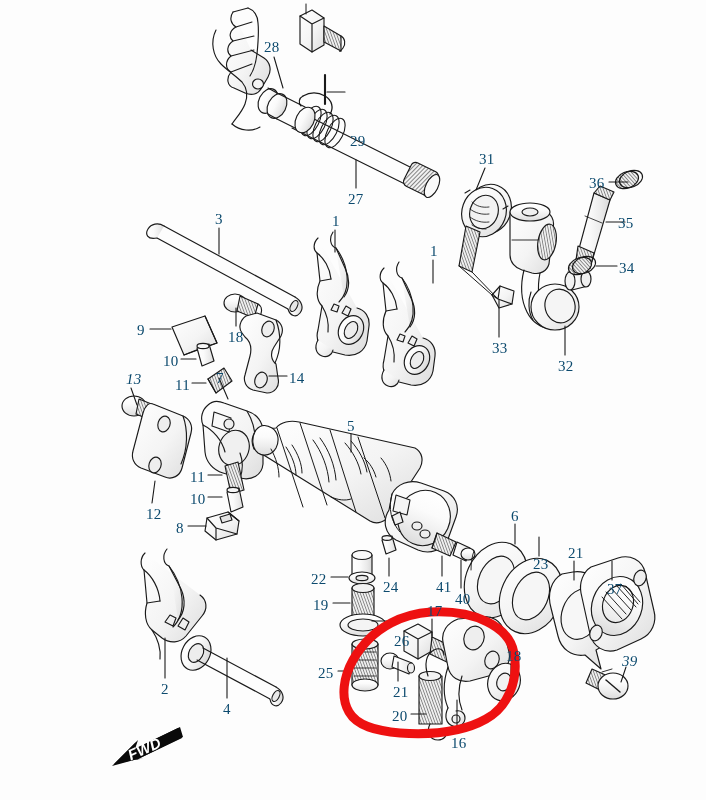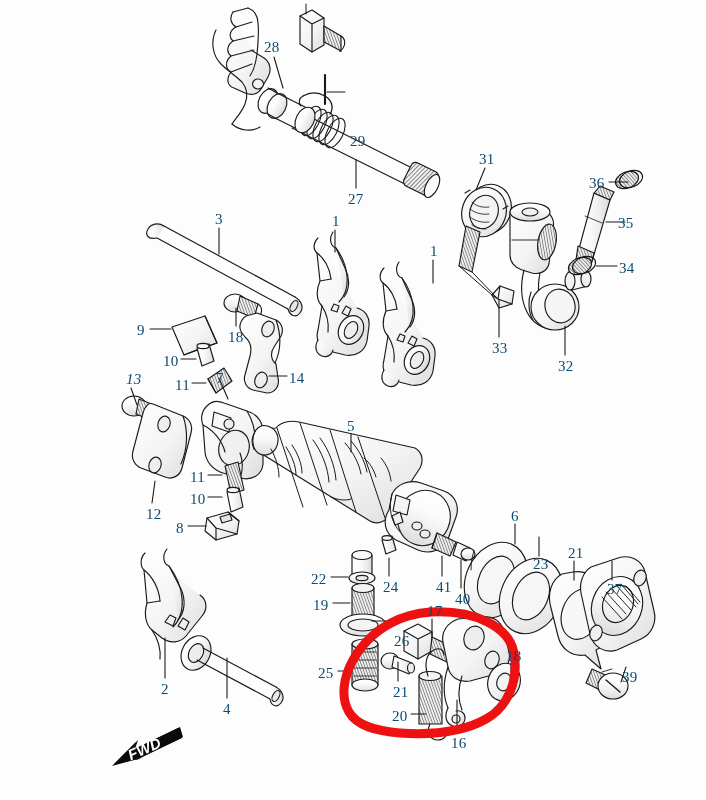--- a/index.html
+++ b/index.html
@@ -562,18 +562,18 @@
       <div class="lbl" style="left: 455px; top: 592px;">40</div>
       <div class="lbl" style="left: 427px; top: 604px;">17</div>
       <div class="lbl" style="left: 393px; top: 685px;">21</div>
       <div class="lbl" style="left: 392px; top: 709px;">20</div>
       <div class="lbl" style="left: 451px; top: 736px;">16</div>
       <div class="lbl" style="left: 506px; top: 649px;">18</div>
       <div class="lbl" style="left: 511px; top: 509px;">6</div>
       <div class="lbl" style="left: 533px; top: 522px; margin-top: 35px;">23</div>
       <div class="lbl" style="left: 568px; top: 546px;">21</div>
       <div class="lbl" style="left: 607px; top: 546px; margin-top: 36px;">37</div>
-      <div class="lbl" style="left: 622px; top: 670px;">39</div>
+      <div class="lbl" style="left: 622px; top: 654px; font-style: italic;">39</div>
       <div class="lbl" style="left: 161px; top: 682px;">2</div>
       <div class="lbl" style="left: 223px; top: 702px;">4</div>
     </div>
 
 </div>
 
 </body></html>

